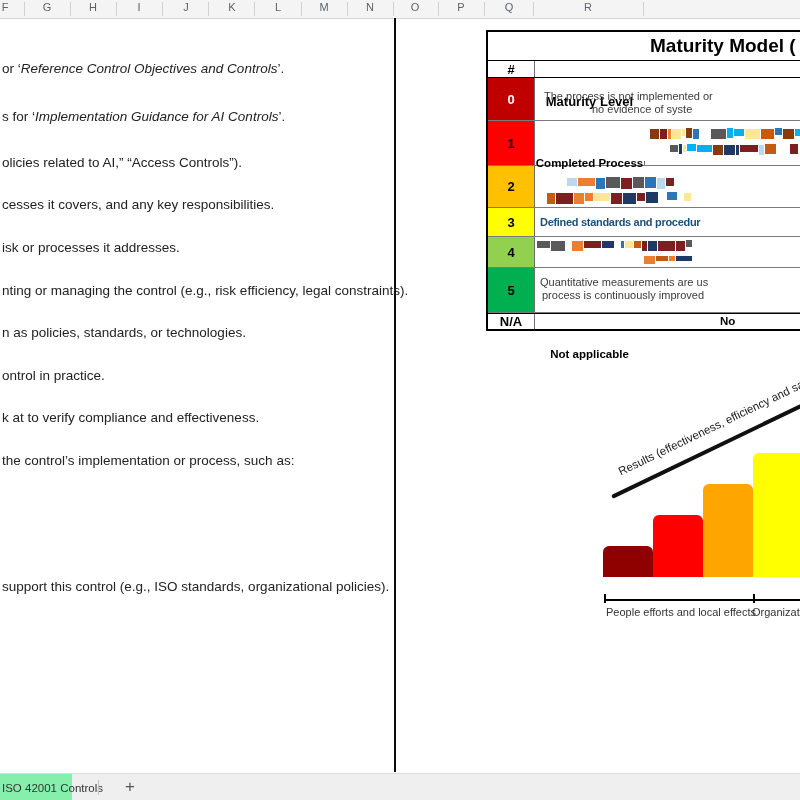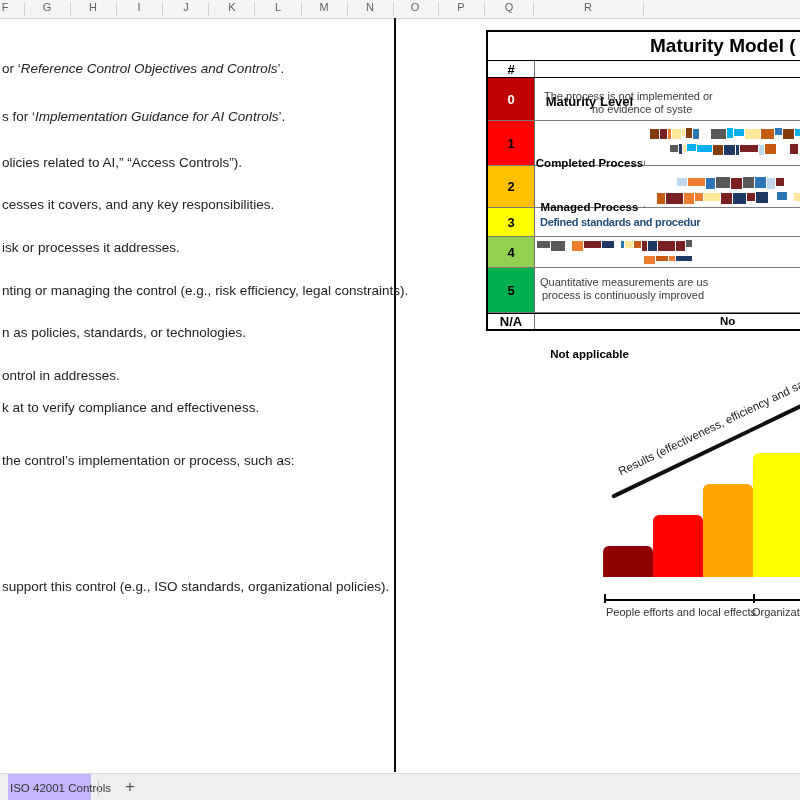--- a/index.html
+++ b/index.html
@@ -41,21 +41,21 @@
   #xaxis{position:absolute;left:604px;top:599px;width:196px;height:1.5px;background:#000;}
   .xtick{position:absolute;top:594px;width:1.5px;height:9px;background:#000;}
   .xlabel{position:absolute;top:606px;font-size:11px;color:#333;white-space:nowrap;}
   #arrowline{position:absolute;left:612px;top:495px;width:235px;height:4px;background:#101010;
              border-radius:2px;transform:rotate(-25.7deg);transform-origin:left center;}
   #arrowtext{position:absolute;left:619px;top:466px;font-size:11.5px;color:#1a1a1a;white-space:nowrap;
              transform:rotate(-25.7deg);transform-origin:left center;}
   
   #tabbar{position:absolute;left:0;top:773px;width:800px;height:27px;background:#efefef;
           border-top:1px solid #dcdcdc;}
-  #activetab{position:absolute;left:8px;top:0;width:83px;height:27px;background:#c4b5fd;
+  #activetab{position:absolute;left:0;top:0;width:72px;height:27px;background:#86efac;
              display:flex;align-items:center;}
   #activetab span{font-size:11.5px;color:#333;padding-left:2px;white-space:nowrap;}
   #tabdiv{position:absolute;left:98px;top:6px;width:1px;height:15px;background:#c4c4c4;}
   #addsheet{position:absolute;left:119px;top:1px;width:22px;height:24px;display:flex;
             align-items:center;justify-content:center;font-size:17px;color:#555;cursor:default;}
 </style>
 </head>
 <body>
 
 <div id="screen">
@@ -92,22 +92,22 @@
   <div id="pbline"></div>
 
   <div id="doctext">
       <div class="docline" style="top: 61px;"><span>or ‘</span><span class="it">Reference Control Objectives and Controls</span><span>’.</span></div>
       <div class="docline" style="top: 109px;"><span>s for ‘</span><span class="it">Implementation Guidance for AI Controls</span><span>’.</span></div>
       <div class="docline" style="top: 155px;"><span>olicies related to AI,” “Access Controls”).</span></div>
       <div class="docline" style="top: 197px;"><span>cesses it covers, and any key responsibilities.</span></div>
       <div class="docline" style="top: 240px;"><span>isk or processes it addresses.</span></div>
       <div class="docline" style="top: 283px;"><span>nting or managing the control (e.g., risk efficiency, legal constraints).</span></div>
       <div class="docline" style="top: 325px;"><span>n as policies, standards, or technologies.</span></div>
-      <div class="docline" style="top: 368px;"><span>ontrol in addresses.</span></div>
-      <div class="docline" style="top: 400px;"><span>k at to verify compliance and effectiveness.</span></div>
+      <div class="docline" style="top: 368px;"><span>ontrol in practice.</span></div>
+      <div class="docline" style="top: 410px;"><span>k at to verify compliance and effectiveness.</span></div>
       <div class="docline" style="top: 453px;"><span>the control’s implementation or process, such as:</span></div>
       <div class="docline" style="top: 579px;"><span>support this control (e.g., ISO standards, organizational policies).</span></div>
     </div>
 
   <div id="mtable">
     <div id="mtitle">Maturity Model (</div>
     <div id="mhead">
       <div class="c-num">#</div>
       <div class="c-lvl">Maturity Level</div>
       <div class="c-desc"></div>
@@ -148,21 +148,20 @@
             <div class="redseg" style="left: 78.7238px; top: 24px; width: 11.5457px; height: 10px; background: rgb(31, 56, 100);"></div>
             <div class="redseg" style="left: 91.2696px; top: 24px; width: 3.01366px; height: 10px; background: rgb(31, 56, 100);"></div>
             <div class="redseg" style="left: 95.2832px; top: 24px; width: 17.4563px; height: 7px; background: rgb(123, 32, 32);"></div>
             <div class="redseg" style="left: 113.74px; top: 24px; width: 5.0416px; height: 10px; background: rgb(189, 215, 238);"></div>
             <div class="redseg" style="left: 119.781px; top: 23px; width: 10.9073px; height: 10px; background: rgb(197, 90, 17);"></div>
             <div class="redseg" style="left: 145.201px; top: 23px; width: 7.79876px; height: 10px; background: rgb(123, 32, 32);"></div>
           </div>
         </div>
         <div class="mrow" style="height: 41px;">
           <div class="c-num" style="background: rgb(255, 192, 0); color: rgb(0, 0, 0);">2</div>
-          <div class="c-lvl">Managed Process</div>
           <div class="c-desc">
             <div class="redseg" style="left: 32.1341px; top: 12px; width: 10.1288px; height: 8px; background: rgb(189, 215, 238);"></div>
             <div class="redseg" style="left: 43.2629px; top: 12px; width: 16.2606px; height: 8px; background: rgb(237, 125, 49);"></div>
             <div class="redseg" style="left: 60.5235px; top: 12px; width: 9.79808px; height: 11px; background: rgb(46, 117, 182);"></div>
             <div class="redseg" style="left: 71.3216px; top: 11px; width: 13.3787px; height: 11px; background: rgb(89, 89, 89);"></div>
             <div class="redseg" style="left: 85.7003px; top: 12px; width: 11.5689px; height: 11px; background: rgb(123, 32, 32);"></div>
             <div class="redseg" style="left: 98.2692px; top: 11px; width: 10.7642px; height: 11px; background: rgb(89, 89, 89);"></div>
             <div class="redseg" style="left: 110.033px; top: 11px; width: 11.1977px; height: 11px; background: rgb(46, 117, 182);"></div>
             <div class="redseg" style="left: 122.231px; top: 12px; width: 7.37336px; height: 11px; background: rgb(189, 215, 238);"></div>
             <div class="redseg" style="left: 130.605px; top: 12px; width: 8.0146px; height: 8px; background: rgb(123, 32, 32);"></div>

